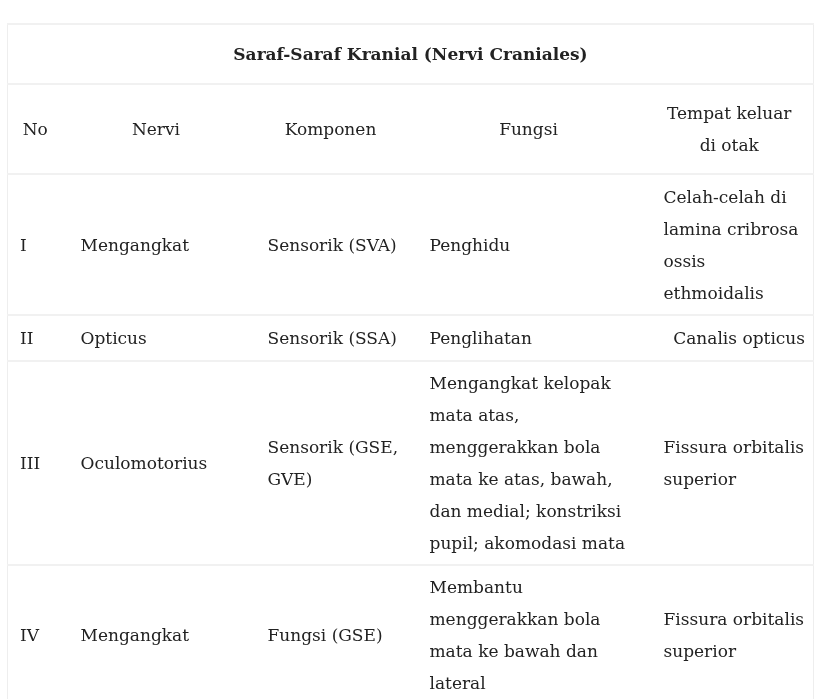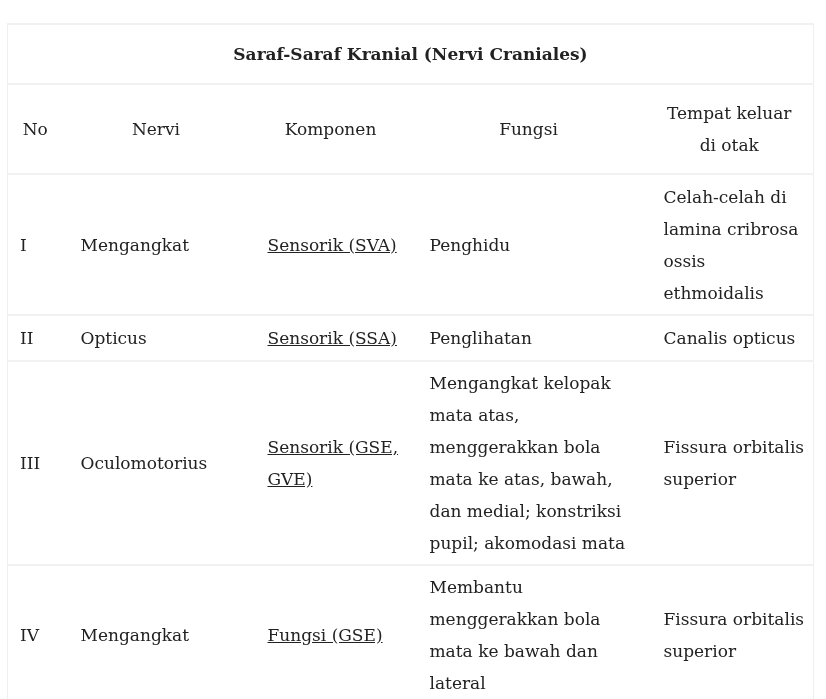--- a/index.html
+++ b/index.html
@@ -25,21 +25,21 @@
   .title-row th {
     height: 58px; text-align: center; font-weight: bold; font-size: 17px;
   }
   .head-row th { height: 88px; text-align: center; }
   .r1 td { height: 139px; }
   .r2 td { height: 44px; }
   .r3 td { height: 202px; }
   .r4 td { height: 138px; }
   .c-no { padding-left: 12px !important; }
   .c-name { padding-left: 18px !important; }
-  .c-komp { padding-left: 18px !important; text-decoration: underline; }
+  .c-komp { padding-left: 18px !important; }
   .c-fungsi { padding-left: 18px !important; }
   .c-tempat { padding-left: 18px !important; padding-right: 8px !important; }
   .tbl td { text-align: left; }
 </style>
 </head>
 <body>
 
 <table class="tbl">
   <colgroup>
     <col style="width:55px">
@@ -66,21 +66,21 @@
       <td class="c-name">Mengangkat</td>
       <td class="c-komp">Sensorik (SVA)</td>
       <td class="c-fungsi">Penghidu</td>
       <td class="c-tempat">Celah-celah di lamina cribrosa ossis ethmoidalis</td>
     </tr>
     <tr class="r2">
       <td class="c-no">II</td>
       <td class="c-name">Opticus</td>
       <td class="c-komp">Sensorik (SSA)</td>
       <td class="c-fungsi">Penglihatan</td>
-      <td class="c-tempat" style="white-space:nowrap;">Canalis opticus</td>
+      <td class="c-tempat" style="white-space:nowrap;text-align:right;">Canalis opticus</td>
     </tr>
     <tr class="r3">
       <td class="c-no">III</td>
       <td class="c-name">Oculomotorius</td>
       <td class="c-komp">Sensorik (GSE, GVE)</td>
       <td class="c-fungsi">Mengangkat kelopak mata atas, menggerakkan bola mata ke atas, bawah, dan medial; konstriksi pupil; akomodasi mata</td>
       <td class="c-tempat">Fissura orbitalis superior</td>
     </tr>
     <tr class="r4">
       <td class="c-no">IV</td>

